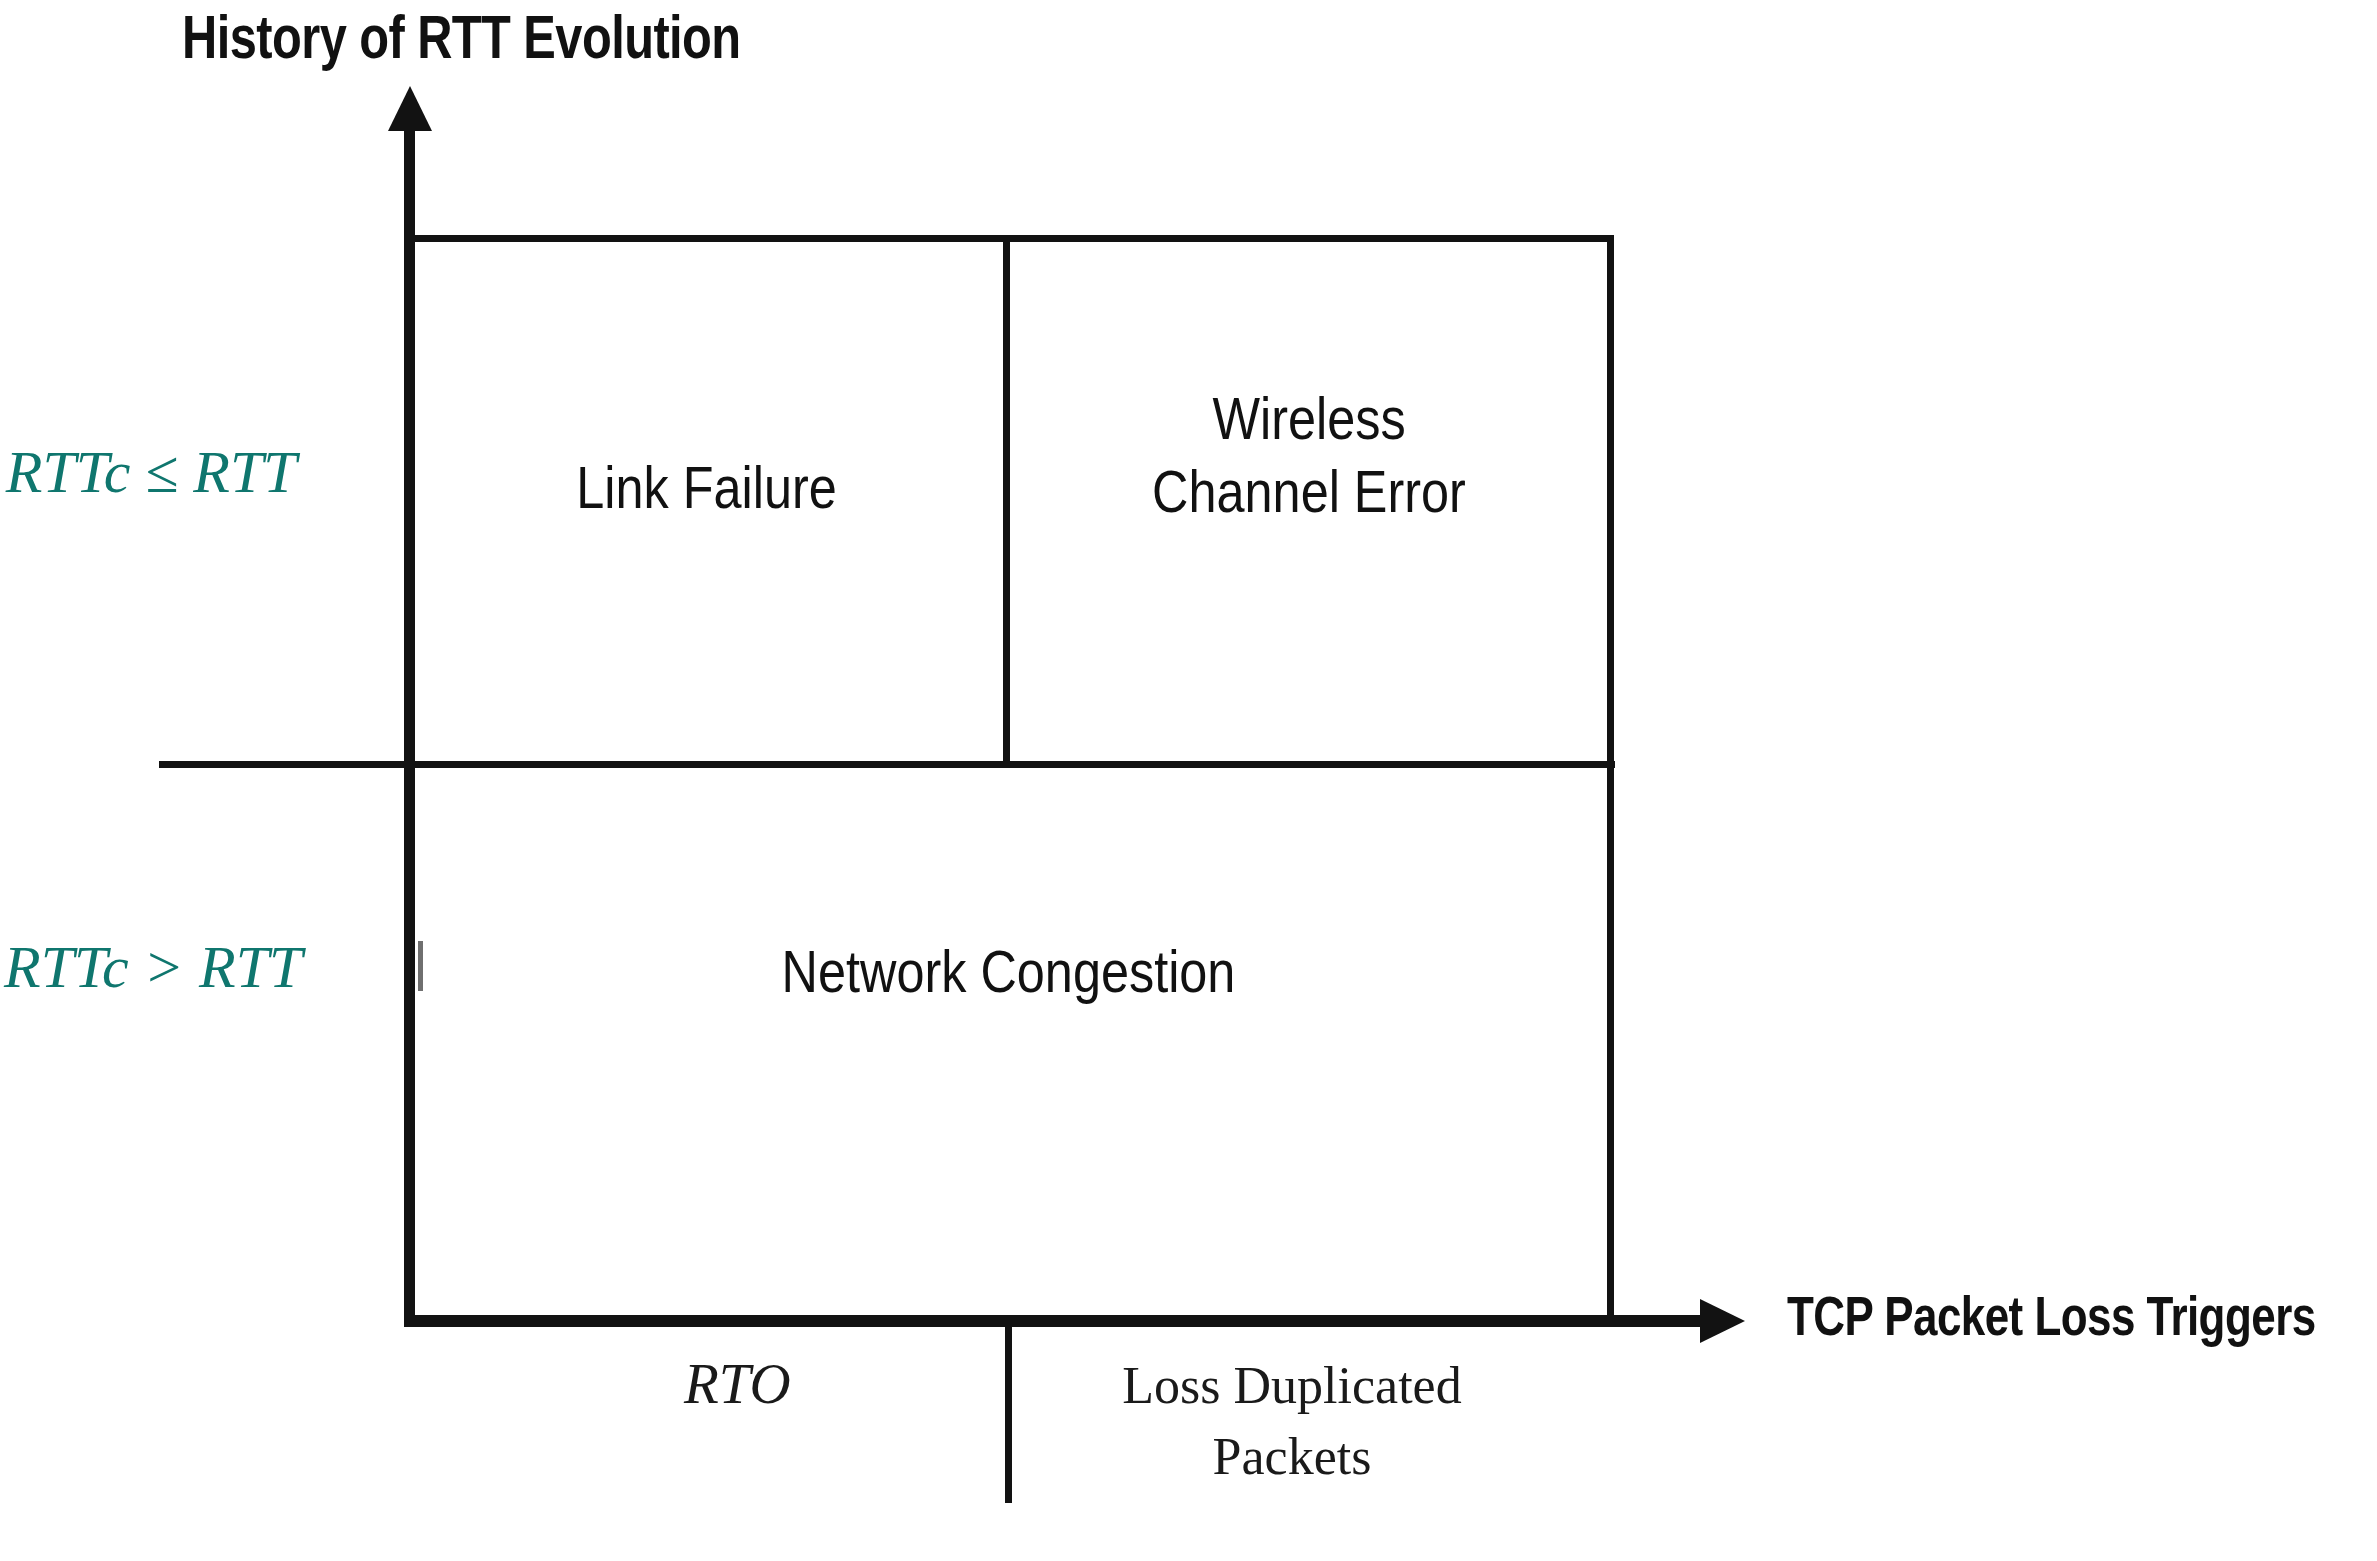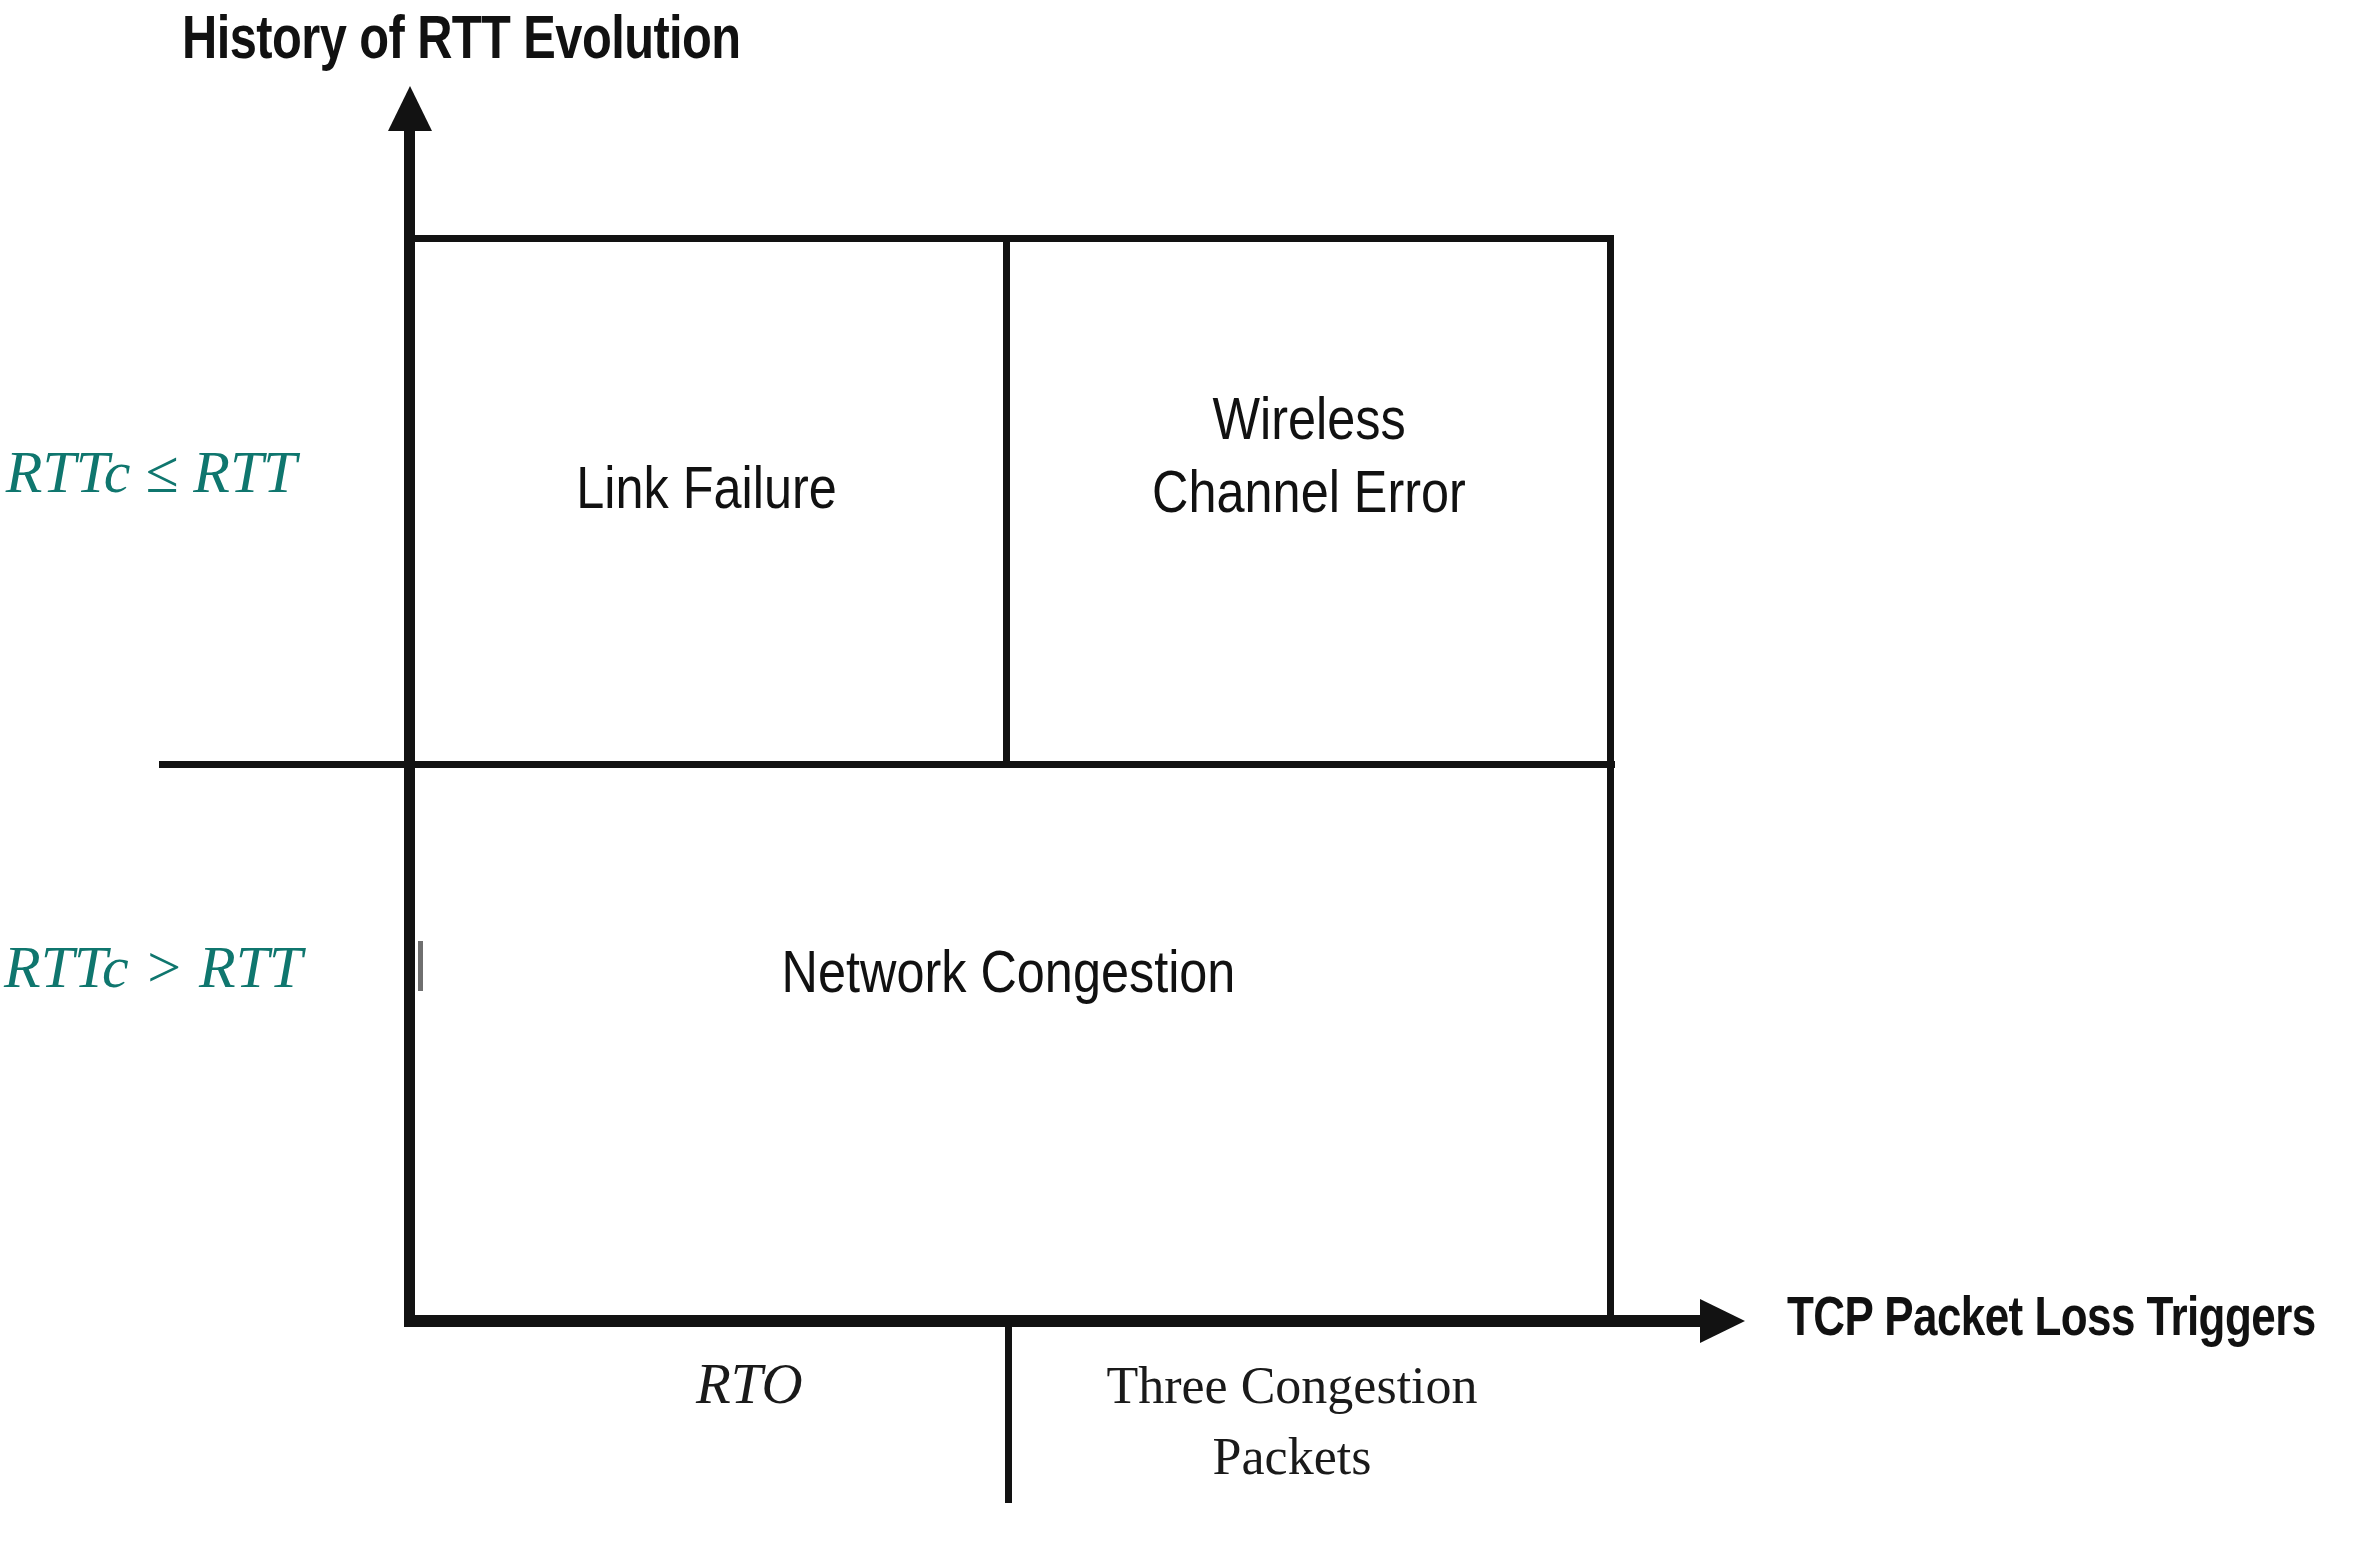--- a/index.html
+++ b/index.html
@@ -70,21 +70,20 @@
   
   #x-label-rto {
     left: 684px;
     top: 1350px;
     font-family: "Liberation Serif", "DejaVu Serif", serif;
     font-style: italic;
     font-size: 57px;
     line-height: 67px;
     white-space: nowrap;
     color: #1a1a1a;
-    margin-left: 12px;
   }
   #x-label-dupack {
     left: 1059px;
     top: 1350px;
     width: 466px;
     text-align: center;
     font-family: "Liberation Serif", "DejaVu Serif", serif;
     font-style: normal;
     font-size: 52px;
     line-height: 71px;
@@ -199,20 +198,20 @@
     <div>Channel Error</div>
   </div>
 
   <div class="abs cell-label" id="cell-network-congestion">
     <div>Network Congestion</div>
   </div>
 
   <div class="abs" id="x-label-rto">RTO</div>
 
   <div class="abs" id="x-label-dupack">
-    <div>Three Congestion</div>
+    <div>Loss Duplicated</div>
     <div>Packets</div>
   </div>
 
   <div class="abs" id="x-axis-title">TCP Packet Loss Triggers</div>
 
 </div>
 
 
 </body></html>

